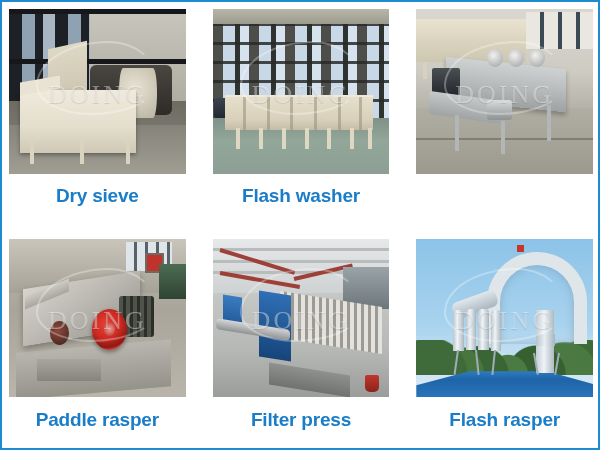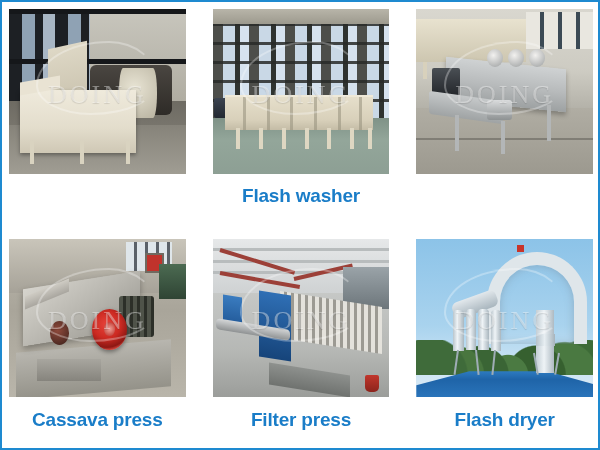--- a/index.html
+++ b/index.html
@@ -419,20 +419,21 @@
         <div class="drum"></div>
         <div class="drum2"></div>
         <div class="hop"></div>
         <div class="body"></div>
         <div class="leg" style="left:12%;"></div>
         <div class="leg" style="left:40%;"></div>
         <div class="leg" style="left:66%;"></div>
         <div class="wm-swirl"></div>
         <div class="wm">DOING</div>
       </div>
+      <div class="caption">Dry sieve</div>
     </div>
 
     <div class="cell row1">
       <div class="photo p2">
         <div class="winwall"></div>
         <div class="topband"></div>
         <div class="floor"></div>
         <div class="motor"></div>
         <div class="trough">
           <div class="rib" style="left:12%;"></div>
@@ -485,21 +486,21 @@
         <div class="bigbody">
           <div class="hoodtop"></div>
         </div>
         <div class="motorbig"></div>
         <div class="wheel"></div>
         <div class="pulley2"></div>
         <div class="plate"></div>
         <div class="wm-swirl"></div>
         <div class="wm">DOING</div>
       </div>
-      <div class="caption">Cassava press</div>
+      <div class="caption">Paddle rasper</div>
     </div>
 
     <div class="cell row2">
       <div class="photo p5">
         <div class="roof"></div>
         <div class="purlin" style="top:6%;"></div>
         <div class="purlin" style="top:13%;"></div>
         <div class="purlin" style="top:20%;"></div>
         <div class="truss" style="left:4%; top:6%; width:44%; transform:rotate(17deg);"></div>
         <div class="truss" style="left:4%; top:20%; width:46%; transform:rotate(10deg);"></div>
@@ -532,17 +533,17 @@
         <div class="cyclone" style="left:42%; top:45%;"></div>
         <div class="support" style="left:23%; top:70%; height:16%; transform:rotate(8deg);"></div>
         <div class="support" style="left:33%; top:70%; height:16%; transform:rotate(-6deg);"></div>
         <div class="support" style="left:44%; top:70%; height:16%; transform:rotate(6deg);"></div>
         <div class="support" style="left:66%; top:72%; height:14%; transform:rotate(-10deg);"></div>
         <div class="support" style="left:80%; top:72%; height:14%; transform:rotate(10deg);"></div>
         <div class="flag"></div>
         <div class="wm-swirl"></div>
         <div class="wm">DOING</div>
       </div>
-      <div class="caption">Flash dryer</div>
+      <div class="caption">Flash rasper</div>
     </div>
 
   </div>
 </div>
 
 </body></html>

